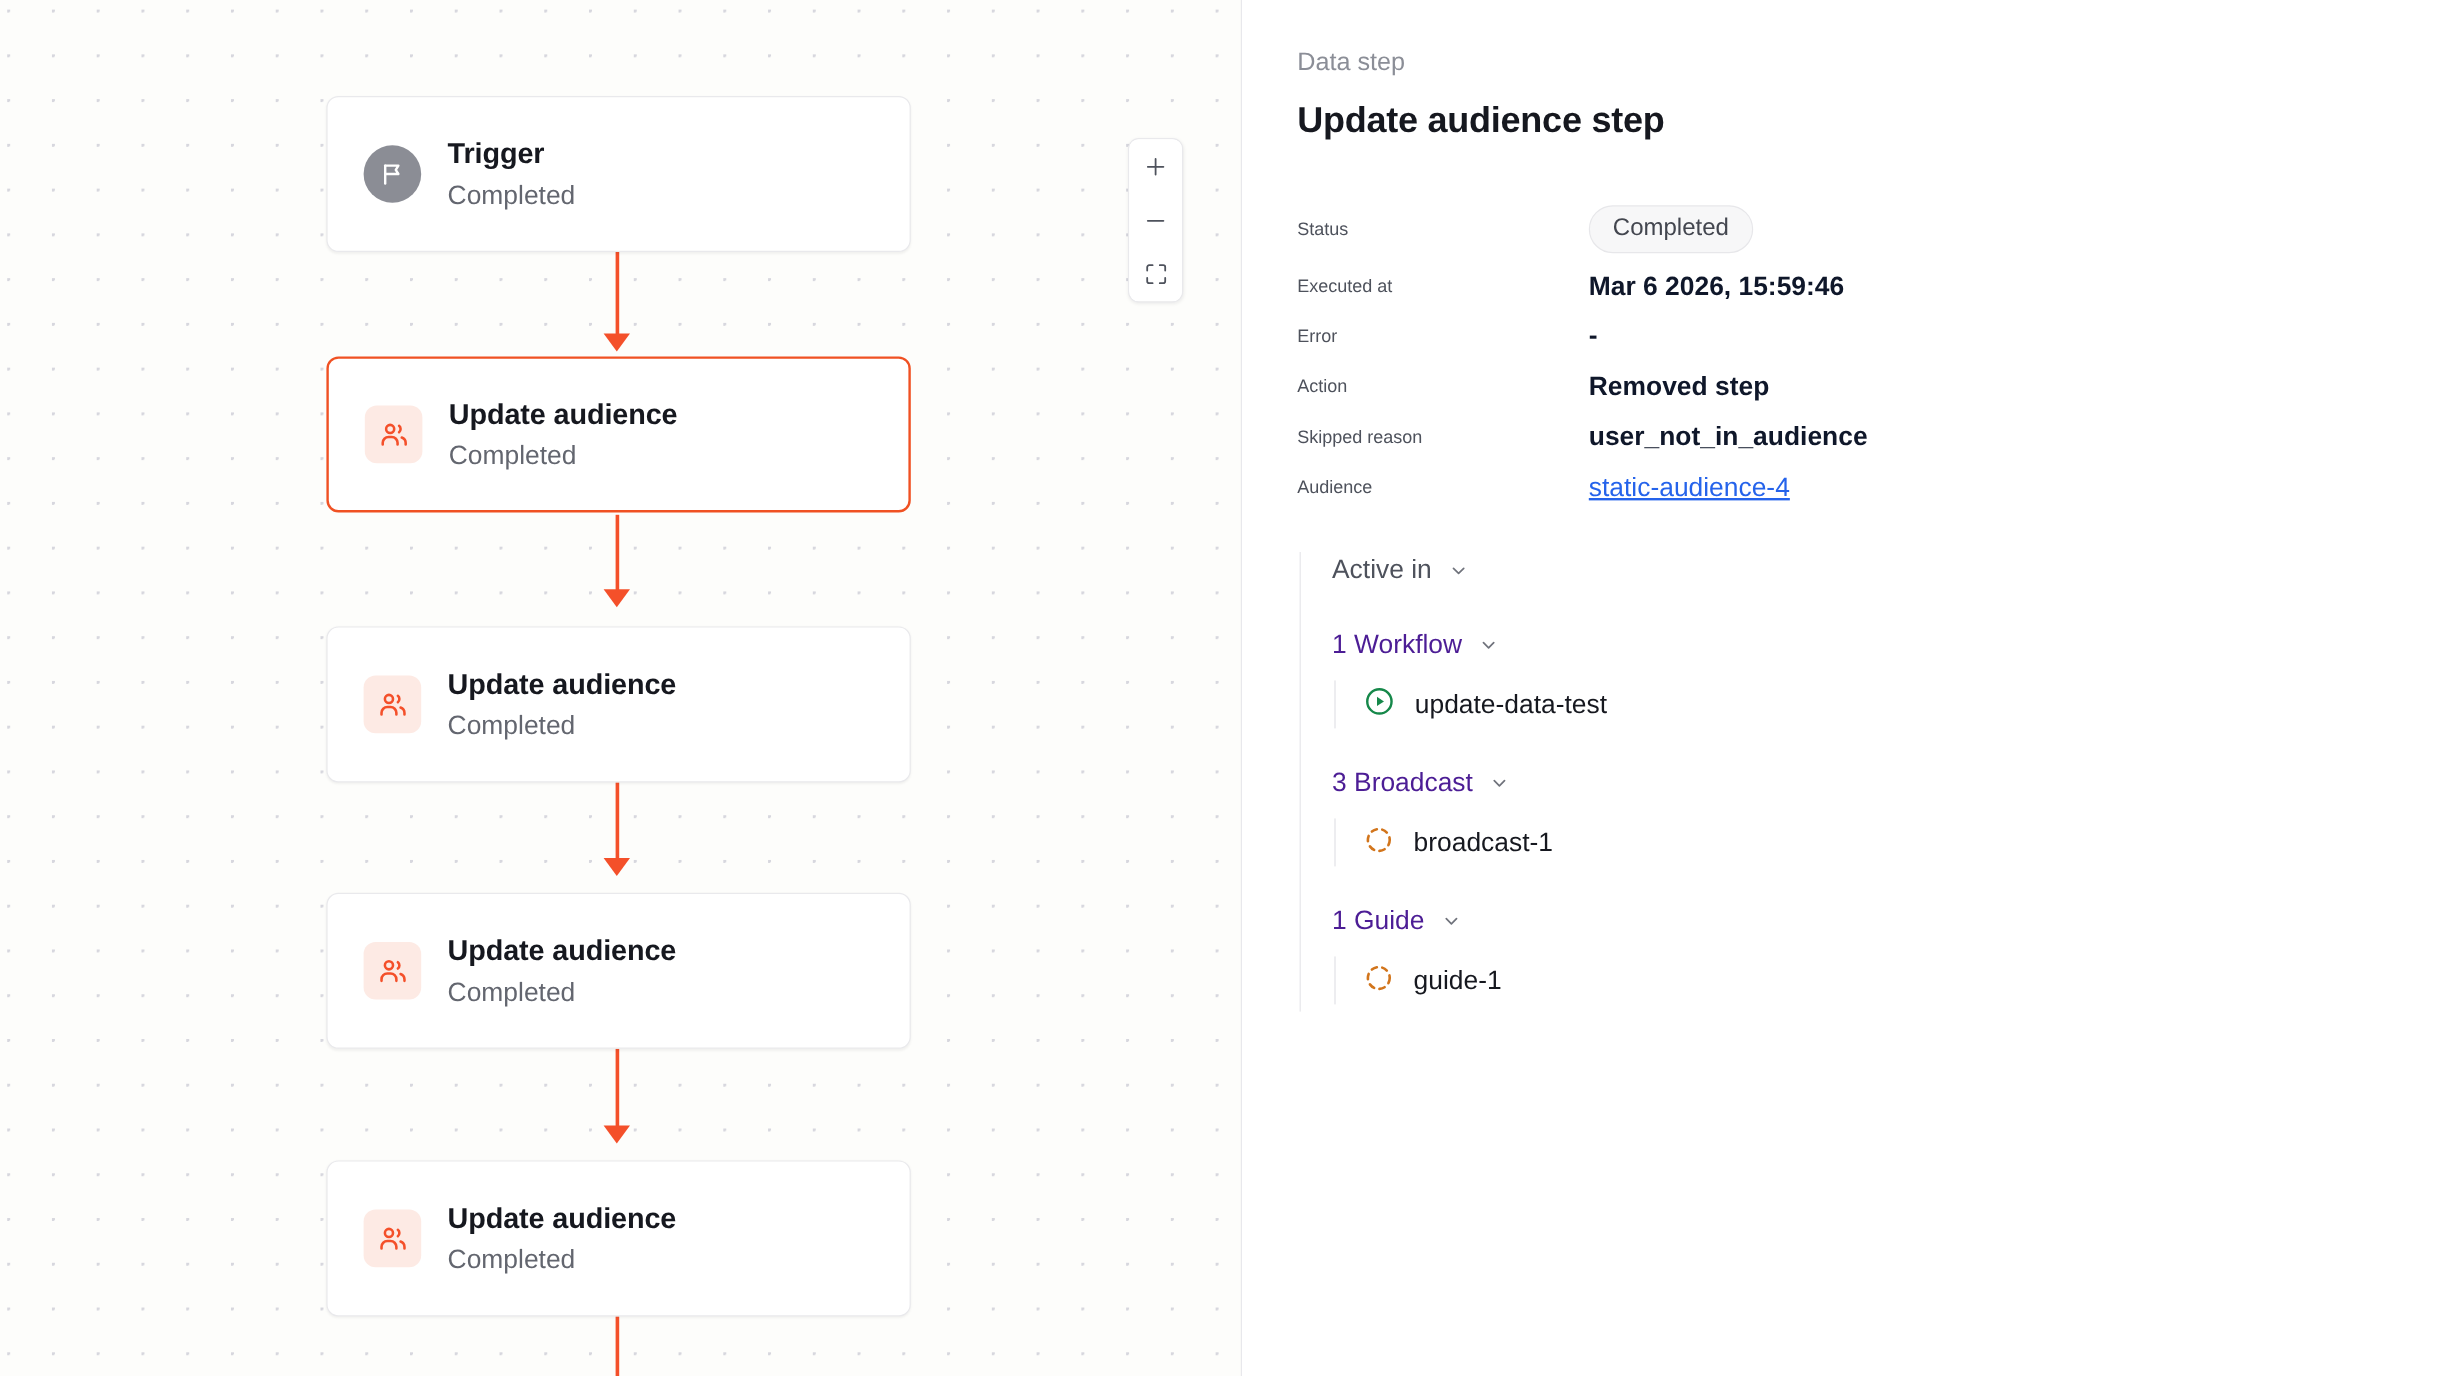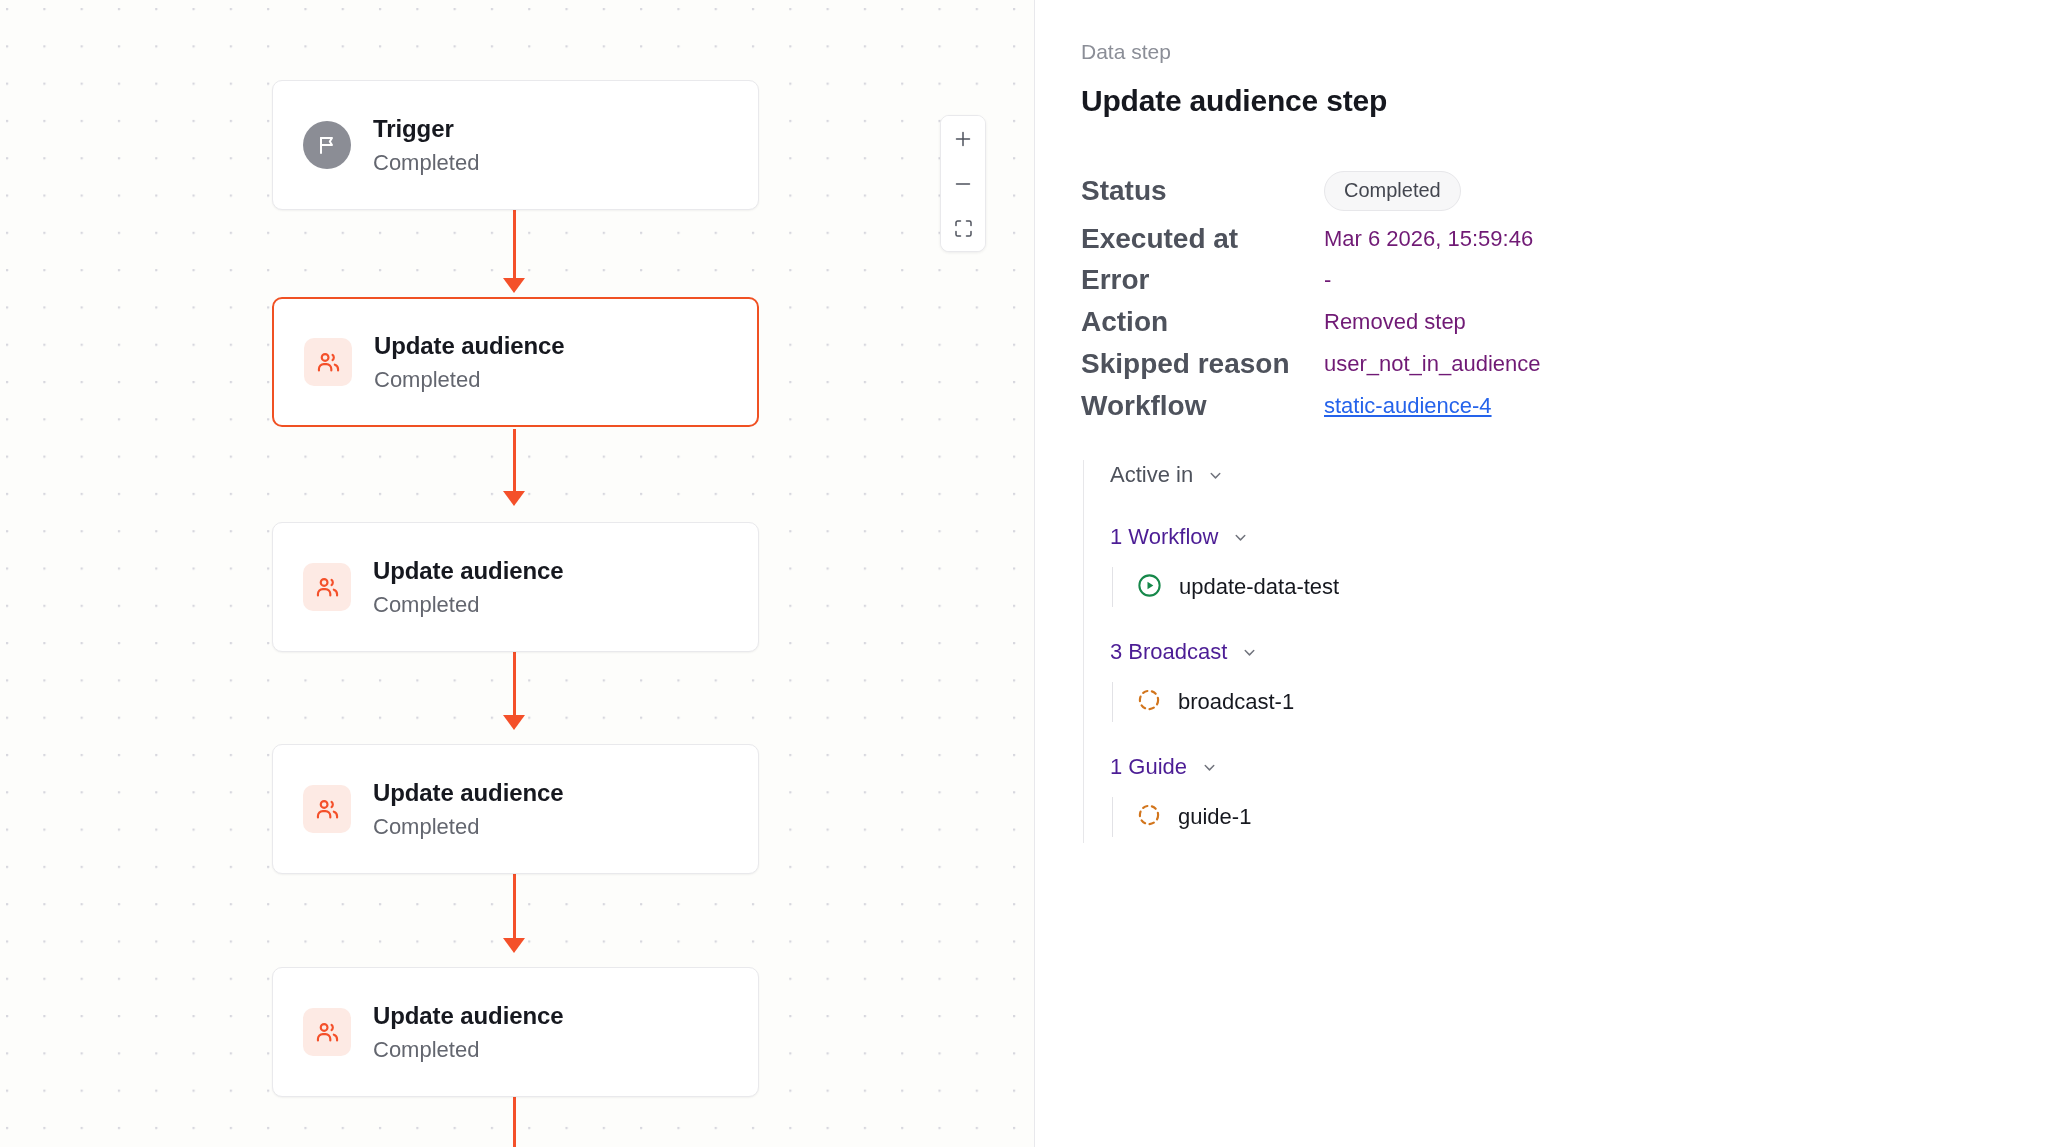--- a/index.html
+++ b/index.html
@@ -112,23 +112,23 @@
     margin-top: 20px; letter-spacing: -0.2px;
   }
 
   .fields { margin-top: 46px; }
   .field-row {
     display: flex; align-items: center;
     min-height: 41px;
   }
   .field-label {
     width: 243px; flex: 0 0 243px;
-    font-size: 28px; color: #4e525c; font-weight: bold;
-  }
-  .field-value { font-size: 22px; color: #701a75; font-weight: 400; }
+    font-size: 15px; color: #4e525c;
+  }
+  .field-value { font-size: 22px; color: #0f172a; font-weight: 700; }
   .field-value.link { color: #2563eb; font-weight: 400; }
 
   .pill {
     display: inline-block;
     padding: 7px 19px 8px 19px;
     font-size: 20px;
     color: #43464f;
     background: #f7f7f8;
     border: 1px solid #e7e7ea;
     border-radius: 999px;
@@ -313,21 +313,21 @@
         <div class="field-label">Action</div>
         <div class="field-value">Removed step</div>
       </div>
 
       <div class="field-row" style="min-height:42px;">
         <div class="field-label">Skipped reason</div>
         <div class="field-value">user_not_in_audience</div>
       </div>
 
       <div class="field-row" style="min-height:42px;">
-        <div class="field-label">Workflow</div>
+        <div class="field-label">Audience</div>
         <a class="field-value link" href="#">static-audience-4</a>
       </div>
     </div>
 
     <div class="active-in">
 
       <div class="disclosure">
         <span class="disclosure-label">Active in</span>
         <svg class="chev" width="19" height="19" viewBox="0 0 20 20" fill="none">
           <path d="M5.5 8l4.5 4.5L14.5 8" stroke="#70737c" stroke-width="1.5" stroke-linecap="round" stroke-linejoin="round"></path>

